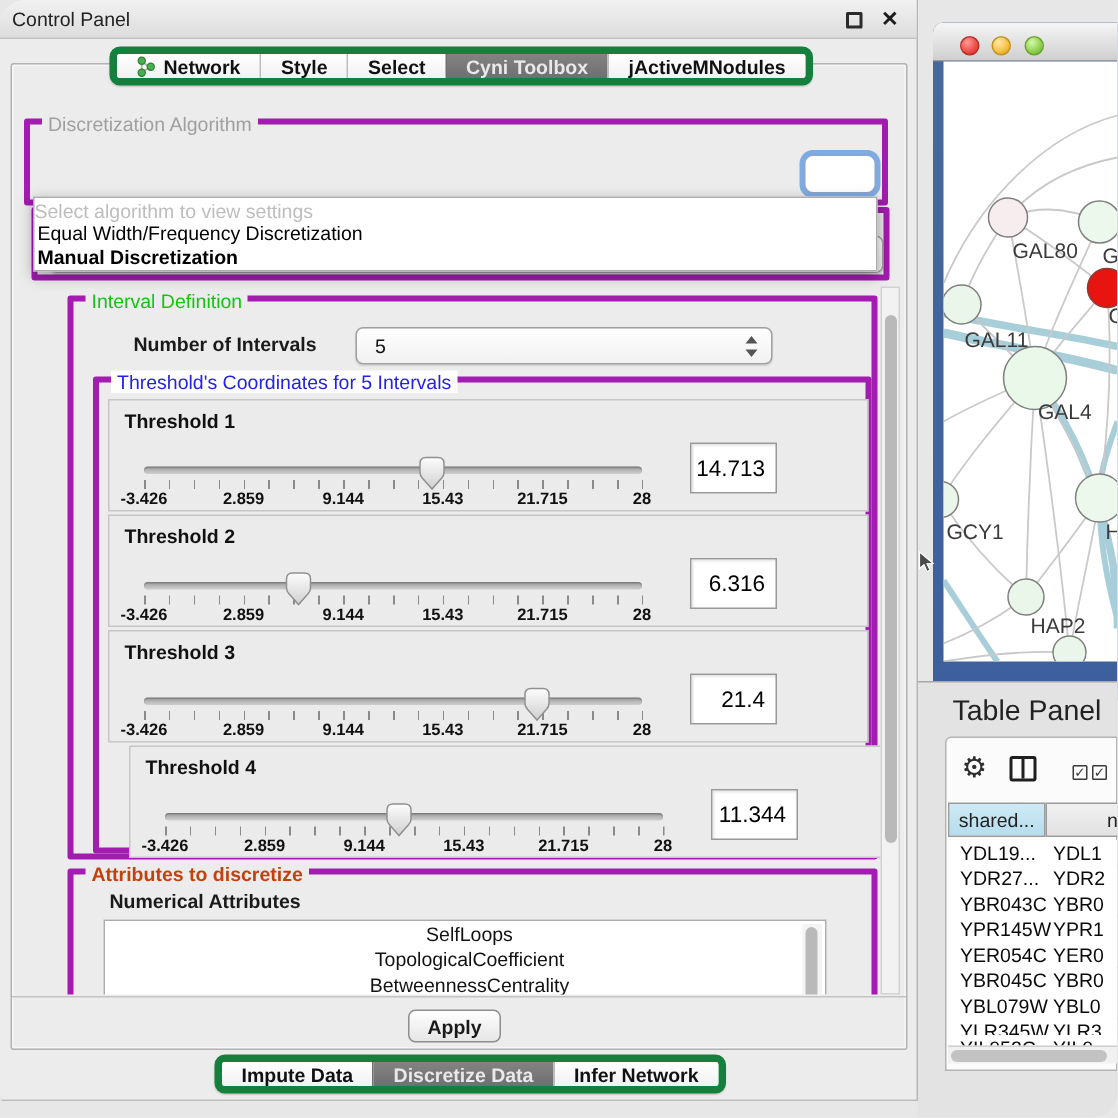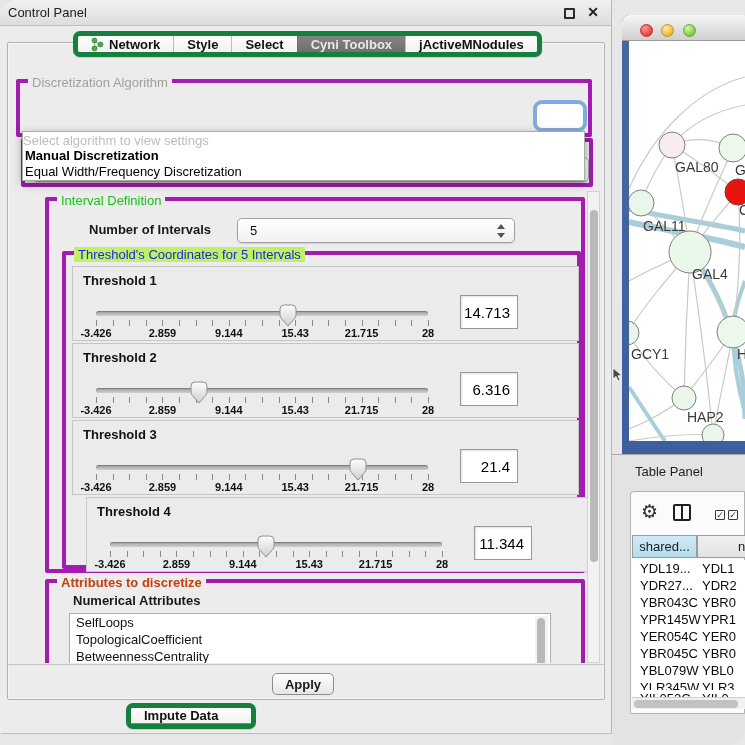--- a/index.html
+++ b/index.html
@@ -73,21 +73,21 @@
   .netwin { position:absolute; left:622px; top:15px; width:123px; height:452px; background:linear-gradient(#46699f,#3d5f9d); border-top-left-radius:7px; }
   .net-titlebar { position:absolute; left:0; top:0; width:100%; height:26px; background:linear-gradient(#f6f6f6,#cfcfcf); border-bottom:1px solid #9a9a9a; border-top-left-radius:7px; }
   .light { position:absolute; top:9px; width:13px; height:13px; border-radius:50%; cursor:default; }
   .light.red { left:18px; background:radial-gradient(circle at 35% 30%, #ff9a96, #ee4b42 60%, #c22d28); border:1px solid #b5302b; }
   .light.yellow { left:39px; background:radial-gradient(circle at 35% 30%, #ffe9a8, #f5bf3e 60%, #d39a23); border:1px solid #c09328; }
   .light.green { left:61px; background:radial-gradient(circle at 35% 30%, #d4f7a8, #8ed04c 60%, #64a82e); border:1px solid #6da336; }
   .net-canvas { position:absolute; left:7px; top:26px; width:116px; height:400px; background:#fff; overflow:hidden; }
 
   
   .dock { position:absolute; left:612px; top:454px; width:133px; height:291px; background:#e3e3e3; border-top:1px solid #a8a8a8; }
-  .dock-title { position:absolute; left:23px; top:9px; font-size:13px; color:#222; }
+  .dock-title { position:absolute; left:23px; top:9px; font-size:19px; color:#222; }
   .tablecard { position:absolute; left:18px; top:36px; width:115px; height:223px; background:#fbfbfb; border:1px solid #b3b3b3; border-radius:4px 0 0 0; }
   .gear { position:absolute; left:10px; top:8px; font-size:19px; color:#2d2d2d; cursor:default; }
   .colicon { position:absolute; left:42px; top:12px; width:18px; height:17px; border:2px solid #1f1f1f; border-radius:2px; cursor:default; }
   .colicon:before { content:""; position:absolute; left:6px; top:0; bottom:0; border-left:2px solid #1f1f1f; }
   .cbicon { position:absolute; top:18px; width:10px; height:10px; border:1.5px solid #3a3a3a; border-radius:1px; font-size:9px; line-height:9px; text-align:center; color:#3a3a3a; cursor:default; }
   .hdr { position:absolute; top:43px; height:23px; border:1px solid #9b9b9b; font-size:13px; color:#222; text-align:center; padding-top:3px; cursor:default; overflow:hidden; }
   .hdr1 { left:1px; width:65px; background:linear-gradient(#cfeaf6,#b5dcee); }
   .hdr2 { left:66px; width:120px; background:linear-gradient(#f0f0f0,#e2e2e2); text-align:left; padding-left:40px; }
   .trow { position:absolute; left:1px; width:113px; height:17px; background:#fff; cursor:default; }
   .trow .c1 { position:absolute; left:8px; top:1px; font-size:13px; color:#0a0a0a; white-space:nowrap; }
@@ -145,37 +145,37 @@
       <div class="group" style="left:13px; top:95px; width:572px; height:49px;">
         <span class="gtitle">Table Data</span>
         <div class="combo" style="left:8px; top:15px; width:556px;">
           <span class="cval">galFiltered.sif default node</span>
           <span class="spin"></span>
         </div>
       </div>
 
       <div class="popup">
         <div class="prompt">Select algorithm to view settings</div>
+        <div class="opt">Equal Width/Frequency Discretization</div>
         <div class="opt sel">Manual Discretization</div>
-        <div class="opt">Equal Width/Frequency Discretization</div>
       </div>
 
       <div class="viewport">
 
         <div class="group" style="left:31px; top:6px; width:540px; height:376px;">
           <span class="gtitle" style="color:#14c314;">Interval Definition</span>
 
           <span style="position:absolute; left:40px; top:21px; font-weight:bold;">Number of Intervals</span>
           <div class="combo" style="left:188px; top:17px; width:278px;">
             <span class="cval">5</span>
             <span class="spin"></span>
           </div>
 
           <div class="group" style="left:13px; top:50px; width:519px; height:318px;">
-            <span class="gtitle" style="color:#2323e0; background:#bef264;">Threshold's Coordinates for 5 Intervals</span>
+            <span class="gtitle" style="color:#2323e0; background:#ffffff;">Threshold's Coordinates for 5 Intervals</span>
 
             <div class="thr-row" style="top:11px;">
               <span class="thr-label">Threshold 1</span>
               <div class="ruler">
                 <div class="track"></div>
                 <div class="ticks"></div>
                 <span class="tick-lab">-3.426</span>
                   <span class="tick-lab">2.859</span>
                   <span class="tick-lab">9.144</span>
                   <span class="tick-lab">15.43</span>
@@ -246,41 +246,41 @@
                     </svg></span>
               </div>
               <div class="valbox">11.344</div>
             </div>
           </div>
         </div>
 
         <div class="group" style="left:31px; top:388px; width:540px; height:120px;">
           <span class="gtitle" style="color:#c2410c;font-weight:bold;">Attributes to discretize</span>
           <span style="position:absolute; left:24px; top:10px; font-weight:bold;">Numerical Attributes</span>
-          <div class="attr-list" style="left:20px; top:30px; width:482px; height:80px;">
+          <div class="attr-list" style="left:20px; top:30px; width:482px; height:80px;text-align:center;">
             <div class="attr-item">SelfLoops</div>
             <div class="attr-item">TopologicalCoefficient</div>
             <div class="attr-item">BetweennessCentrality</div>
             <div class="vscroll list-vscroll">
                 <div class="thumb"></div>
               </div>
           </div>
         </div>
       </div>
 
       <div class="vscroll panel-vscroll">
           <div class="thumb" style="top:18px; height:352px;"></div>
         </div>
 
       <div class="hline" style="top:621px;"></div>
 
       <div class="btn" style="left:264px; top:630px; width:62px;">Apply</div>
     </div>
 
-    <div class="seg" style="left:126px; top:703px;flex-direction:column;">
+    <div class="seg" style="left:143px; top:703px;">
       <div class="tab">
           <span>Impute Data</span>
         </div>
       <div class="tab sel">
           <span>Discretize Data</span>
         </div>
       <div class="tab">
           <span>Infer Network</span>
         </div>
     </div>

